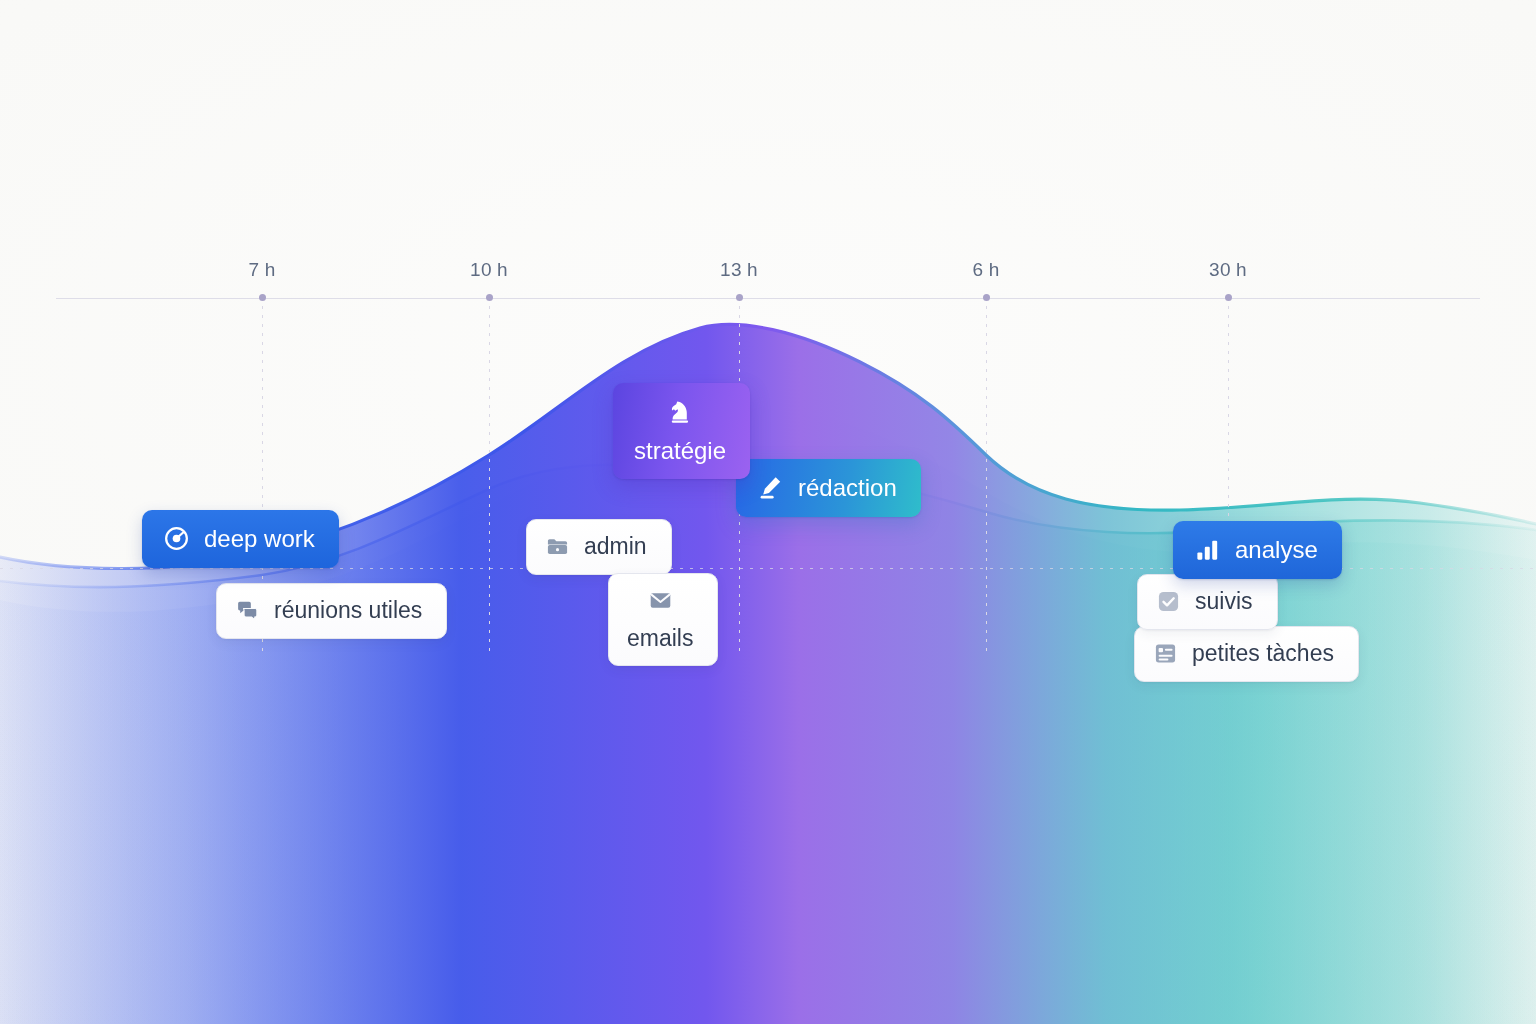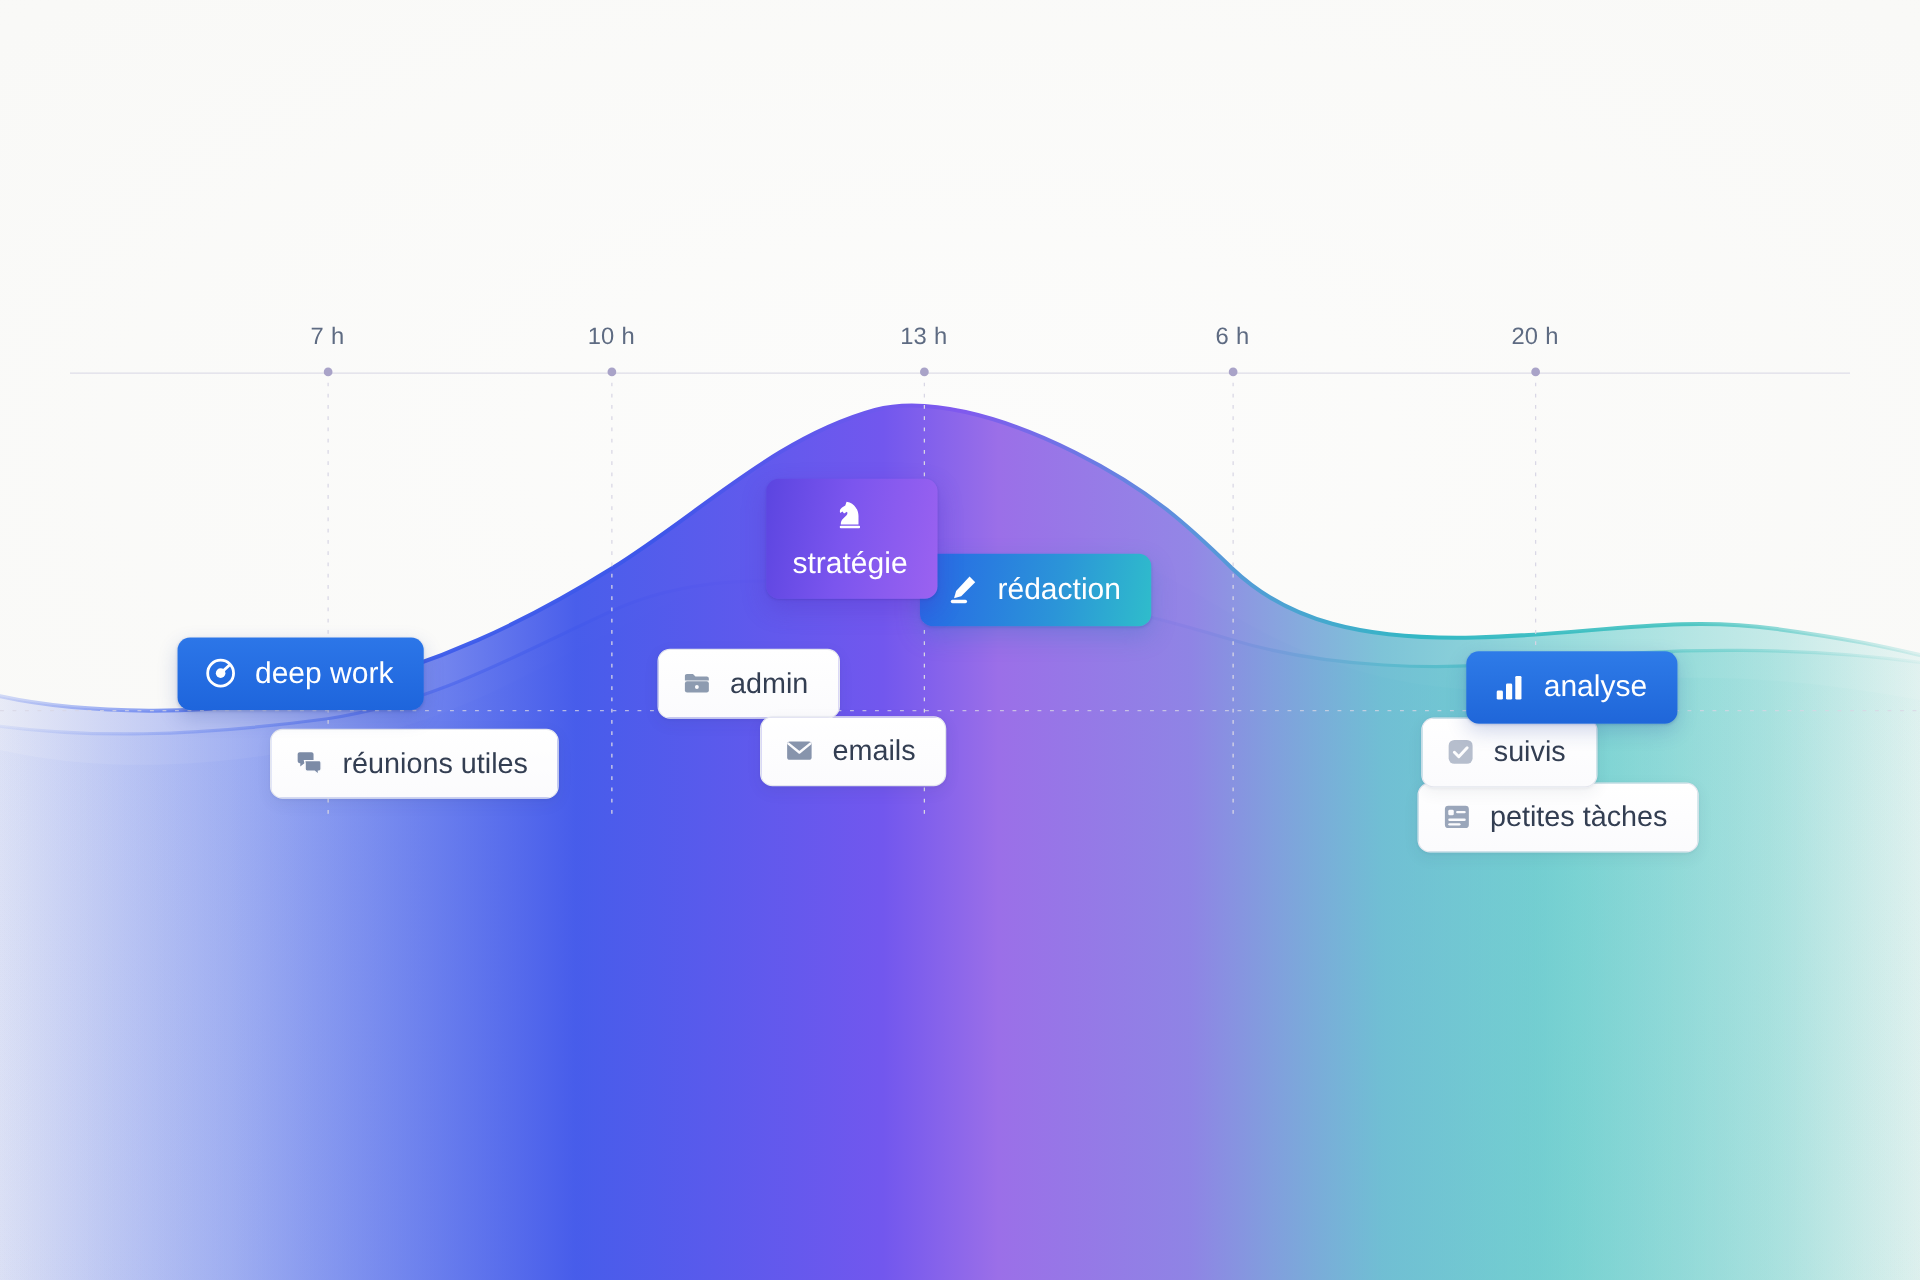--- a/index.html
+++ b/index.html
@@ -252,21 +252,21 @@
           <span class="tick-label">13 h</span>
           <span class="tick-dot"></span>
           <span class="tick-vline"></span>
         </div>
         <div class="tick" style="left: 986px;">
           <span class="tick-label">6 h</span>
           <span class="tick-dot"></span>
           <span class="tick-vline"></span>
         </div>
         <div class="tick" style="left: 1228px;">
-          <span class="tick-label">20 h</span>
+          <span class="tick-label">30 h</span>
           <span class="tick-dot"></span>
           <span class="tick-vline"></span>
         </div>
       </div>
   </div>
 
   <div id="chips-host">
       <div class="chip accent deepwork" style="left: 142px; top: 510px; z-index: 6;">
         <span class="chip-ico">
           <svg class="ico-svg" width="27" height="27" viewBox="0 0 24 24" fill="none">
@@ -289,39 +289,39 @@
       <div class="chip ghost admin" style="left: 526px; top: 519px; z-index: 5;">
         <span class="chip-ico">
           <svg class="ico-svg" width="25" height="25" viewBox="0 0 24 24" fill="none">
             <path d="M2.8 6.6 C2.8 5.7 3.5 5 4.4 5 L9 5 L10.9 7 L19.6 7 C20.5 7 21.2 7.7 21.2 8.6 L21.2 10 L2.8 10 Z" fill="#8D9BB0"></path>
             <rect x="2.8" y="10.6" width="18.4" height="8.6" rx="1.7" fill="#8D9BB0"></rect>
             <circle cx="12" cy="15" r="1.5" fill="#FBFBFD"></circle>
           </svg>
         </span>
         <span class="chip-label">admin</span>
       </div>
-      <div class="chip ghost emails" style="left: 608px; top: 573px; z-index: 5;">
+      <div class="chip ghost emails" style="left: 608px; top: 573px; z-index: 5; flex-direction: column;">
         <span class="chip-ico">
           <svg class="ico-svg" width="25" height="25" viewBox="0 0 24 24" fill="none">
             <rect x="2.6" y="5" width="18.8" height="14" rx="2" fill="#8794AC"></rect>
             <path d="M3.6 6.6 L12 13.4 L20.4 6.6" stroke="#FBFBFD" stroke-width="1.9" stroke-linecap="round" stroke-linejoin="round" fill="none"></path>
           </svg>
         </span>
         <span class="chip-label">emails</span>
       </div>
       <div class="chip accent strategie" style="left: 613px; top: 383px; z-index: 8;">
         <span class="chip-ico">
           <svg class="ico-svg" width="27" height="27" viewBox="0 0 24 24" fill="none">
             <path d="M9.1 3.1 L8.2 5.6 L5.9 7.1 C4.5 8 4 9.6 4.6 11 L6.2 10 L7.3 11.4 L9.4 10.1 C9.9 10.9 9.8 11.9 9.1 12.6 L6.4 15.2 C5.5 16.1 5 17.3 5 18.6 L5 19.2 L17.6 19.2 L17.6 13.2 C17.6 8.9 15 5 11.3 3.5 Z" fill="#ffffff"></path>
             <rect x="4.3" y="20" width="14.4" height="1.9" rx="0.7" fill="#ffffff"></rect>
           </svg>
         </span>
         <span class="chip-label">stratégie</span>
       </div>
-      <div class="chip accent redaction" style="left: 736px; top: 443px; z-index: 7;">
+      <div class="chip accent redaction" style="left: 736px; top: 459px; z-index: 7;">
         <span class="chip-ico">
           <svg class="ico-svg" width="27" height="27" viewBox="0 0 24 24" fill="none">
             <path d="M16.6 2.9 L20.6 6.9 L10.6 16.9 L5.5 18.3 L7 13.2 Z" fill="#ffffff"></path>
             <path d="M4.4 20.6 L13.6 20.6" stroke="#ffffff" stroke-width="2.4" stroke-linecap="round"></path>
           </svg>
         </span>
         <span class="chip-label">rédaction</span>
       </div>
       <div class="chip accent analyse" style="left: 1173px; top: 521px; z-index: 6;">
         <span class="chip-ico">

